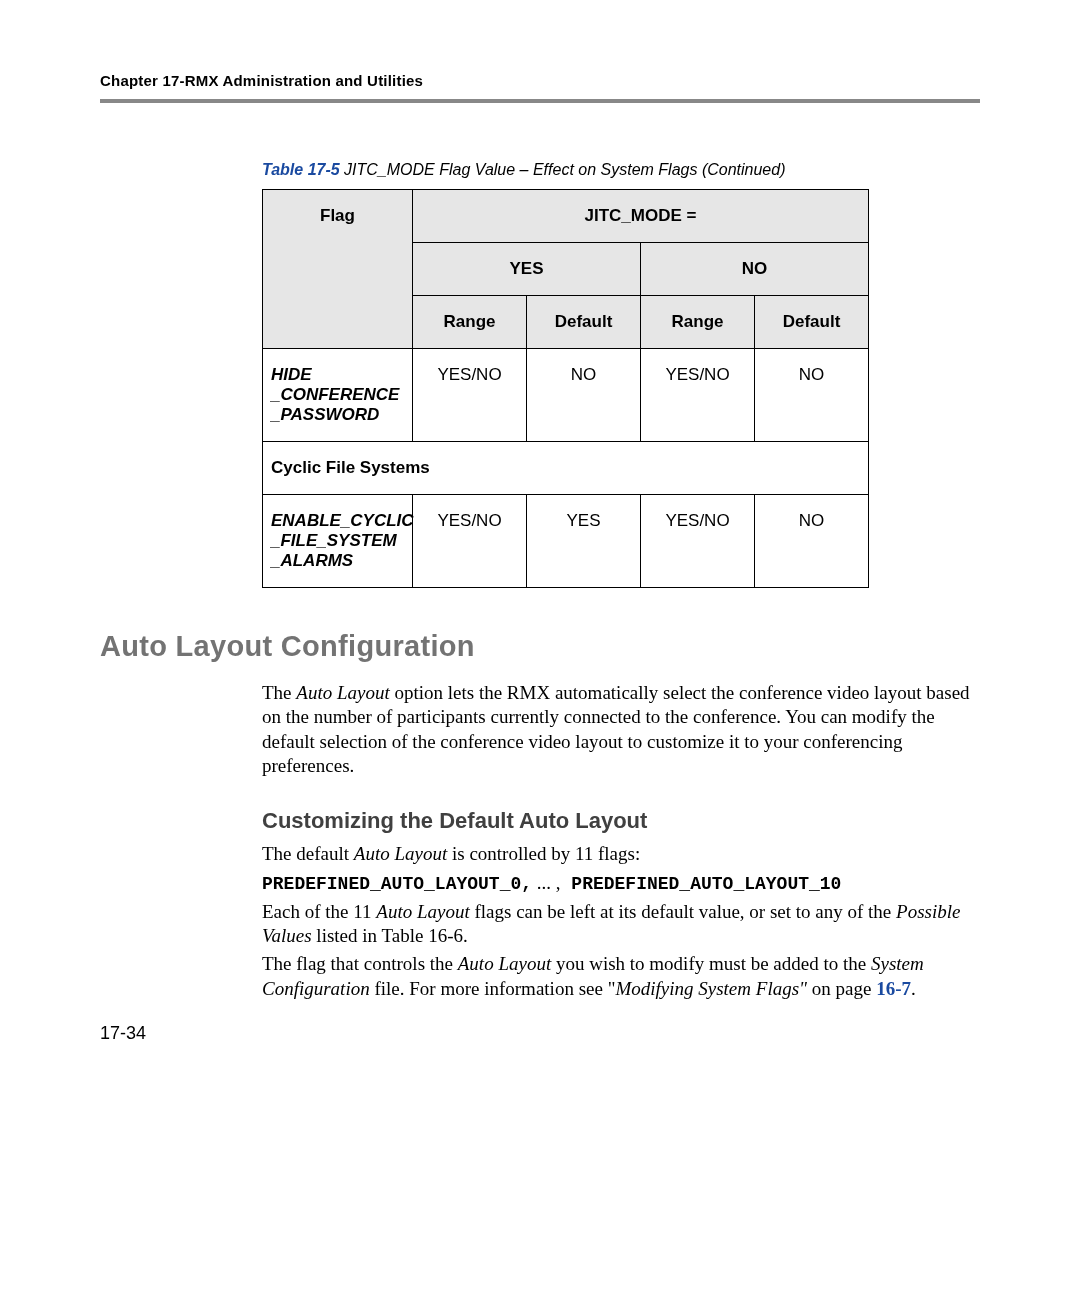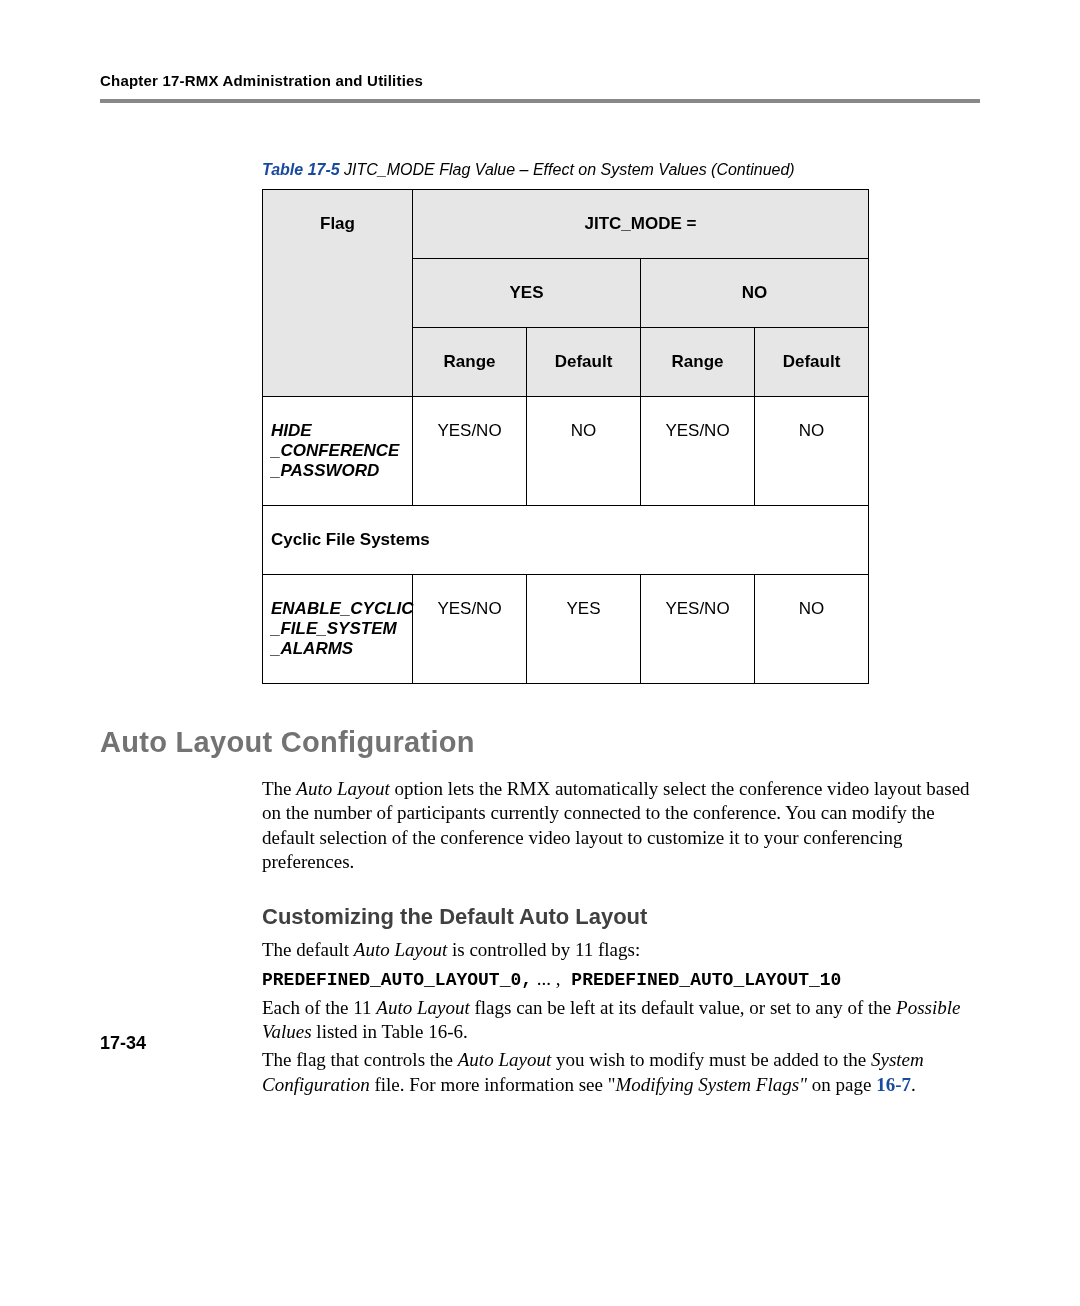--- a/index.html
+++ b/index.html
@@ -53,21 +53,21 @@
   .tbl-wrap { margin-left: 162px; }
   table.flags {
     border-collapse: collapse;
     width: 606px;
     table-layout: fixed;
   }
   table.flags th, table.flags td {
     border: 1.5px solid #000;
     font-family: Arial, Helvetica, sans-serif;
     font-size: 17px;
-    padding: 24px 8px;
+    padding: 16px 8px;
     vertical-align: top;
     text-align: center;
     background: #fff;
   }
   table.flags thead th {
     background: #e6e6e6;
     font-weight: 700;
   }
   table.flags .flagname {
     text-align: left;
@@ -111,37 +111,37 @@
     font-weight: 700;
     font-size: 18px;
   }
   .body em { font-style: italic; }
 
   .xref { color: #1a4aa0; font-weight: 700; }
 
   .pagenum {
     position: absolute;
     left: 100px;
-    bottom: 56px;
-    font-family: Arial, Helvetica, sans-serif;
-    font-weight: 700;
+    bottom: 66px;
+    font-family: Arial, Helvetica, sans-serif;
+    font-weight: 400;
     font-size: 18px;
     color: #000;
   }
 </style>
 </head>
 <body>
 
 <div class="page">
 
   <div class="running-head">Chapter 17-RMX Administration and Utilities</div>
   <hr class="rule-thick">
 
   <div class="table-caption">
-    <span class="lbl">Table 17-5</span><span class="txt"> JITC_MODE Flag Value – Effect on System Values (Continued)</span>
+    <span class="lbl">Table 17-5</span><span class="txt"> JITC_MODE Flag Value – Effect on System Flags (Continued)</span>
   </div>
 
   <div class="tbl-wrap">
     <table class="flags">
       <colgroup>
         <col class="c-flag">
           <col class="c-sub">
           <col class="c-sub">
           <col class="c-sub">
           <col class="c-sub">

